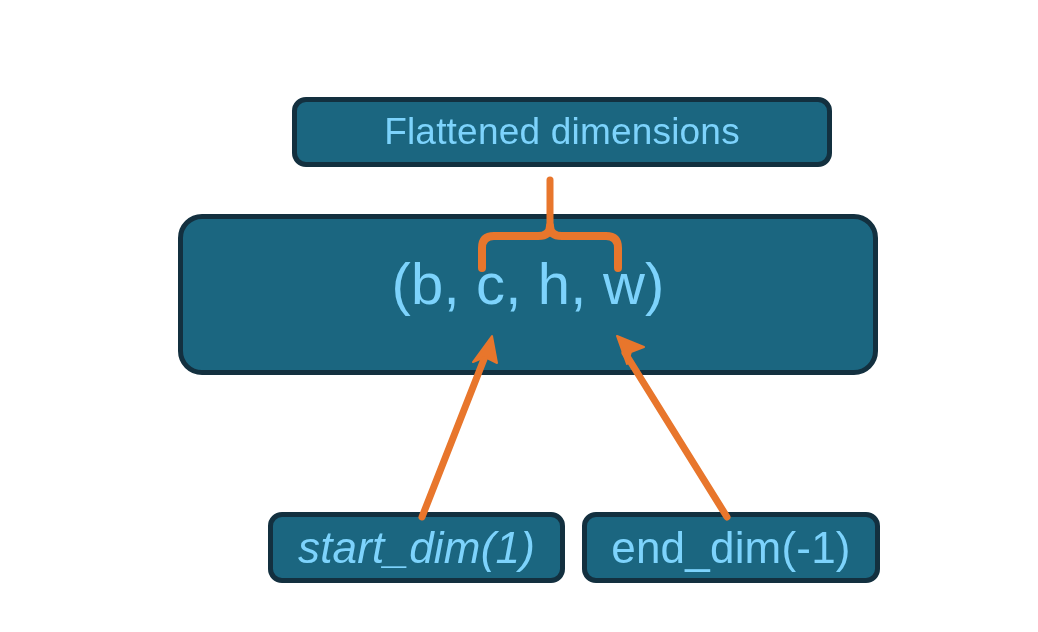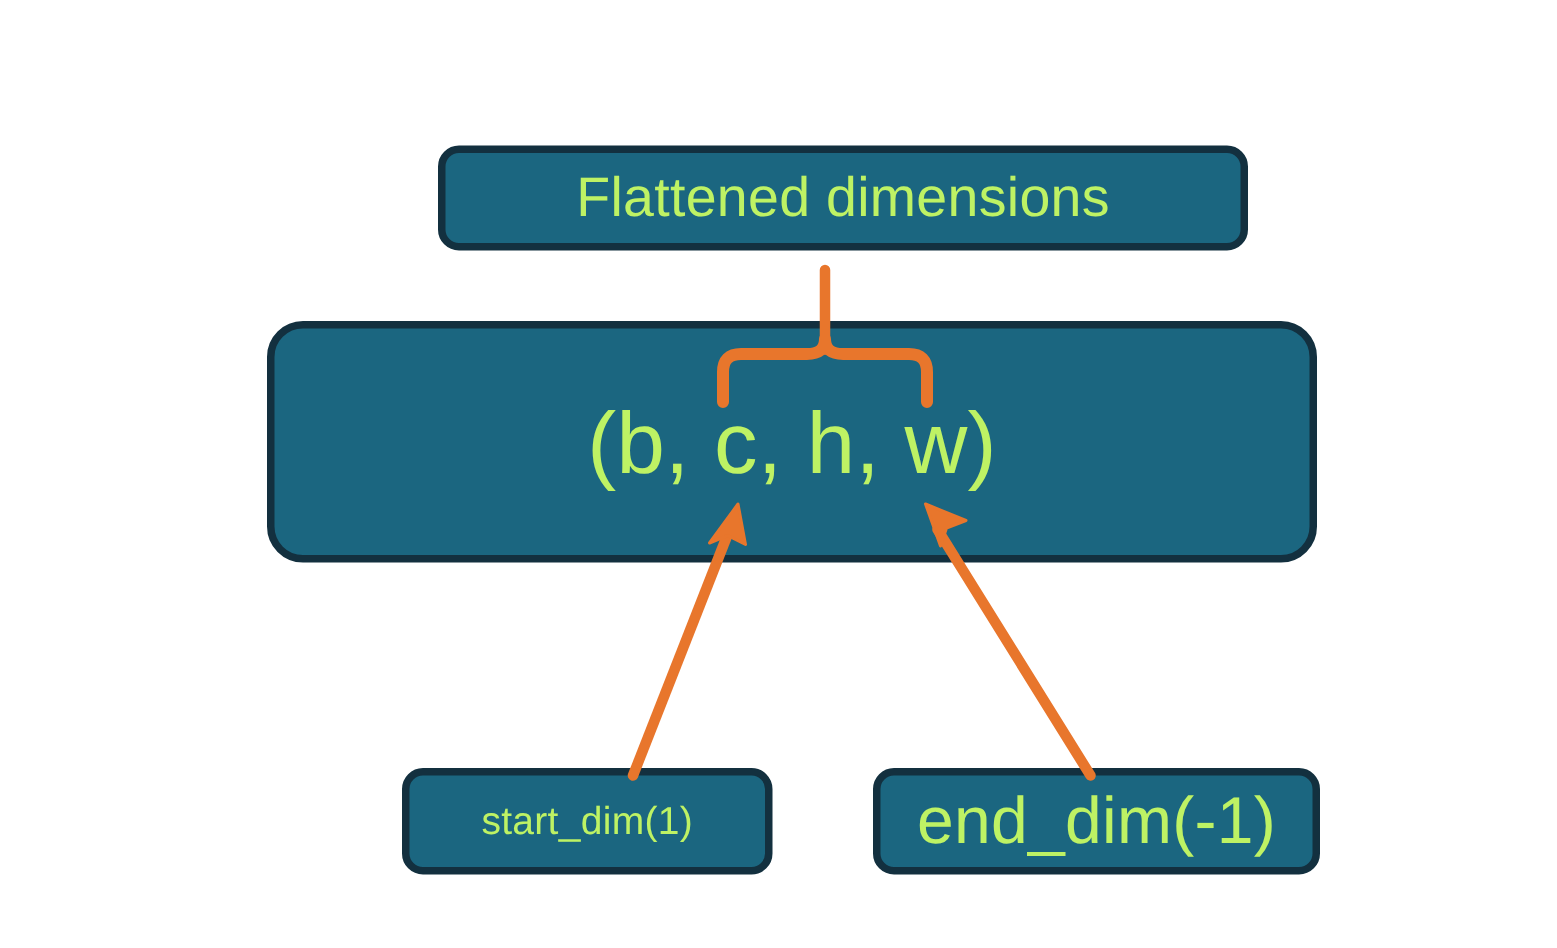--- a/index.html
+++ b/index.html
@@ -19,21 +19,21 @@
   }
   .node {
     position: absolute;
     box-sizing: border-box;
     background: #1b6680;
     border: 5px solid #13303f;
     border-radius: 14px;
     display: flex;
     align-items: center;
     justify-content: center;
-    color: #bef264;
+    color: #7dd3fc;
     font-family: "Liberation Sans", sans-serif;
     font-weight: 400;
     letter-spacing: 0.2px;
     white-space: nowrap;
     user-select: none;
   }
   #node-flattened {
     left: 292px;
     top: 97px;
     width: 540px;
@@ -41,31 +41,32 @@
     font-size: 37px;
   }
   #node-shape {
     left: 178px;
     top: 214px;
     width: 700px;
     height: 161px;
     border-radius: 24px;
     font-size: 58px;
     align-items: flex-start;
-    padding-top: 48px;
+    padding-top: 36px;
   }
   #node-shape .shape-text {
     line-height: 1;
   }
   #node-start {
     left: 268px;
     top: 512px;
-    width: 247px;
+    width: 297px;
     height: 71px;
-    font-size: 26px;
+    font-size: 44px;
+    font-style: italic;
   }
   #node-end {
     left: 582px;
     top: 512px;
     width: 298px;
     height: 71px;
     font-size: 44px;
   }
   #overlay {
     position: absolute;

